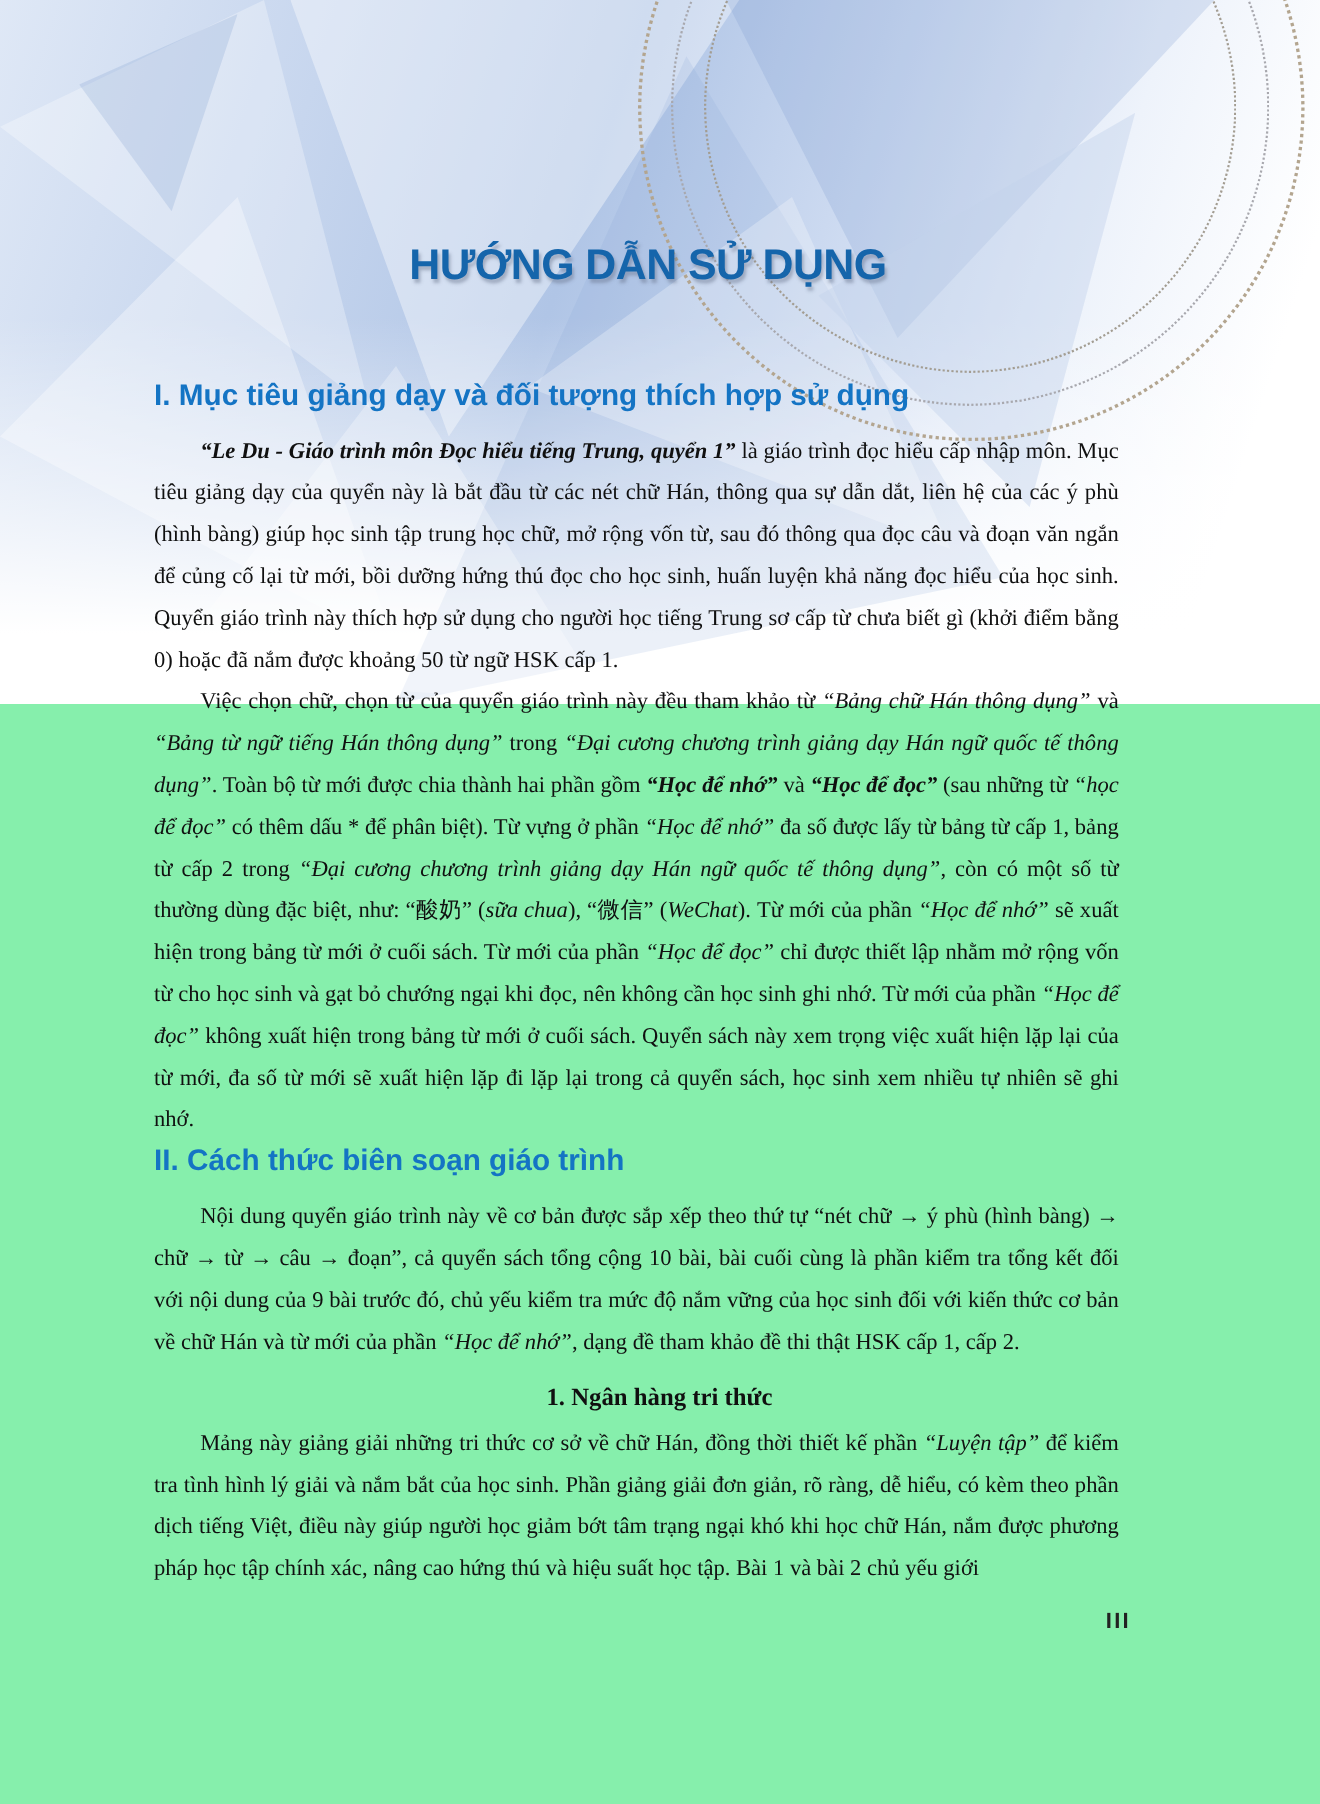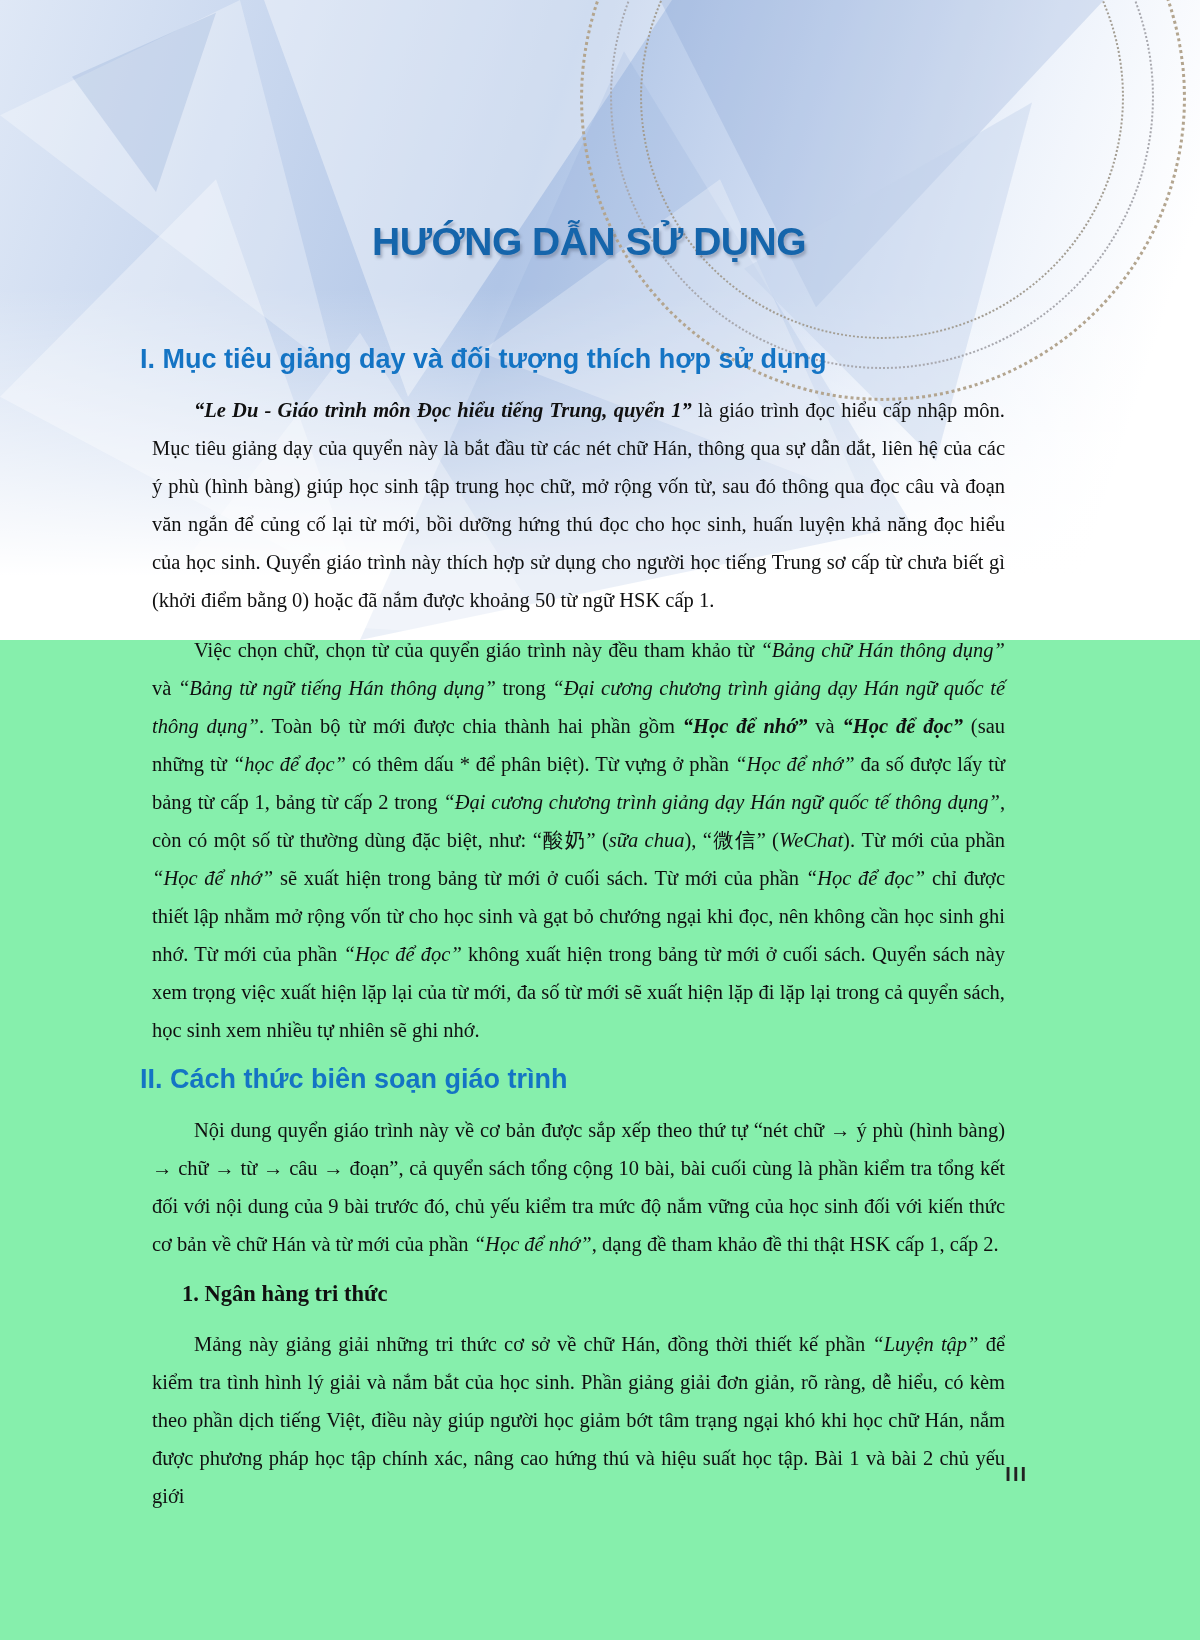--- a/index.html
+++ b/index.html
@@ -46,26 +46,26 @@
   }
   
   .content{position:absolute;left:140px;top:341px;width:877px;z-index:4;}
   .section-heading{
     font-family:"Liberation Sans", sans-serif;font-weight:bold;
     font-size:27px;line-height:36px;color:var(--heading-blue);
     margin:0 0 14px 0;
   }
   .para + .section-heading{}
   .para{
-    margin:12px;text-indent:42px;text-align:justify;
+    margin:0;text-indent:42px;text-align:justify;
     font-size:20.5px;line-height:38px;color:var(--body-text);
   }
   .sub-heading{
     font-weight:bold;font-size:22.5px;line-height:38px;
-    margin:0 0 4px 42px;color:var(--body-text);
+    margin:12px 0 4px 42px;color:var(--body-text);text-align:center;
   }
   .run.b{font-weight:bold;}
   .run.i{font-style:italic;}
   
   .page-number{
     position:absolute;right:172px;top:1463px;
     font-family:"Liberation Sans", sans-serif;font-weight:bold;
     font-size:20px;letter-spacing:2px;color:#222222;
   }
 </style>

